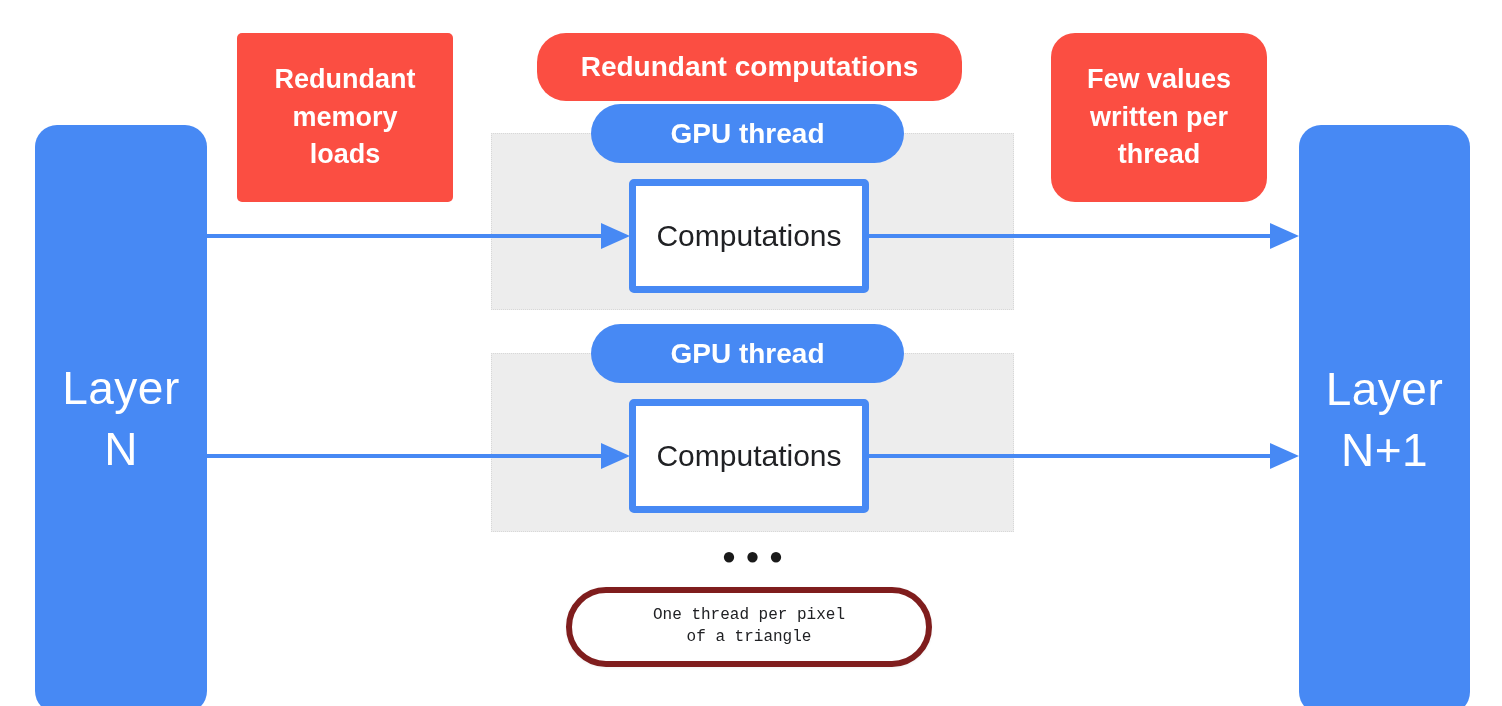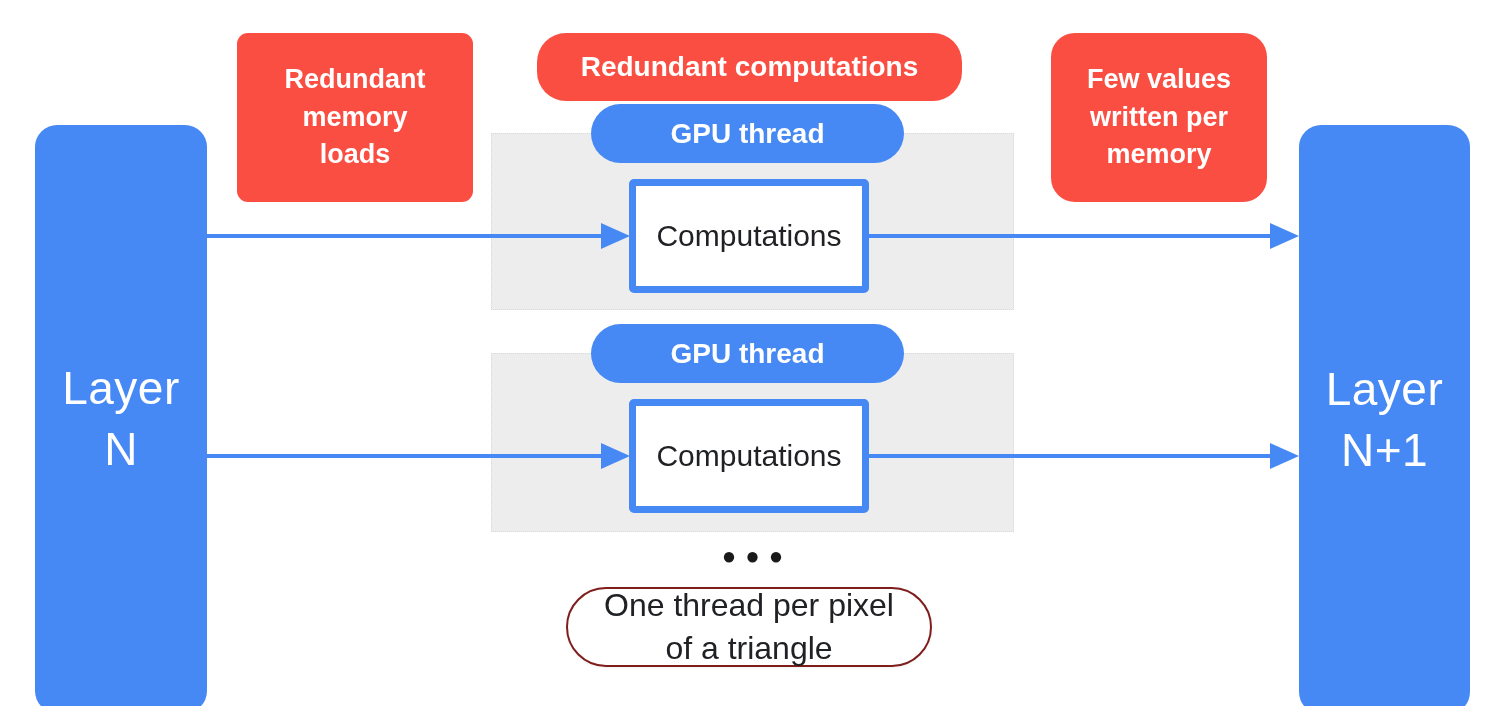--- a/index.html
+++ b/index.html
@@ -18,21 +18,21 @@
   }
   .layer-left{left:35px;top:80px;width:172px;height:588px;}
   .layer-right{left:1299px;top:80px;width:171px;height:589px;}
 
   
   .callout{
     background:#FB4E42;color:#ffffff;font-weight:bold;text-align:center;
     display:flex;align-items:center;justify-content:center;
     font-size:27px;line-height:1.4;
   }
-  .callout-memory{left:237px;top:33px;width:236px;height:169px;border-radius:11px;}
+  .callout-memory{left:237px;top:33px;width:216px;height:169px;border-radius:5px;}
   .callout-compute{left:537px;top:33px;width:425px;height:68px;border-radius:29px;font-size:28px;}
   .callout-writes{left:1051px;top:33px;width:216px;height:169px;border-radius:24px;}
 
   
   .panel{
     background:#EDEDED;border:1px dotted #d8d8d8;
     left:491px;width:523px;
   }
   .panel-1{top:133px;height:177px;}
   .panel-2{top:353px;height:179px;}
@@ -74,24 +74,24 @@
   
   .dots{
     left:491px;top:544px;width:523px;text-align:center;
     color:#1a1a1a;font-size:24px;letter-spacing:9px;line-height:1;
     text-indent:9px; 
   }
 
   
   .caption-pill{
     left:566px;top:587px;width:366px;height:80px;
-    background:#ffffff;border:2px solid #7f1d1d;border-radius:42px;
+    background:#ffffff;border:6px solid #7f1d1d;border-radius:42px;
     box-shadow:0 1px 3px rgba(0,0,0,0.06);
     display:flex;align-items:center;justify-content:center;text-align:center;
-    color:#202124;font-size:32px;line-height:1.35;
+    color:#202124;font-size:16px;line-height:1.35;font-family:Liberation Mono, monospace;
   }
 </style>
 </head>
 <body>
 
 <div class="stage">
 
   <div class="abs panel panel-1"></div>
   <div class="abs panel panel-2"></div>
 
@@ -118,21 +118,21 @@
     <span class="pre">Redundant
 memory
 loads</span>
   </div>
   <div class="abs callout callout-compute">
     <span>Redundant computations</span>
   </div>
   <div class="abs callout callout-writes">
     <span class="pre">Few values
 written per
-memory</span>
+thread</span>
   </div>
 
   <div class="abs gpu-pill gpu-pill-1">
     <span>GPU thread</span>
   </div>
   <div class="abs gpu-pill gpu-pill-2">
     <span>GPU thread</span>
   </div>
 
   <div class="abs comp-box comp-box-1">

